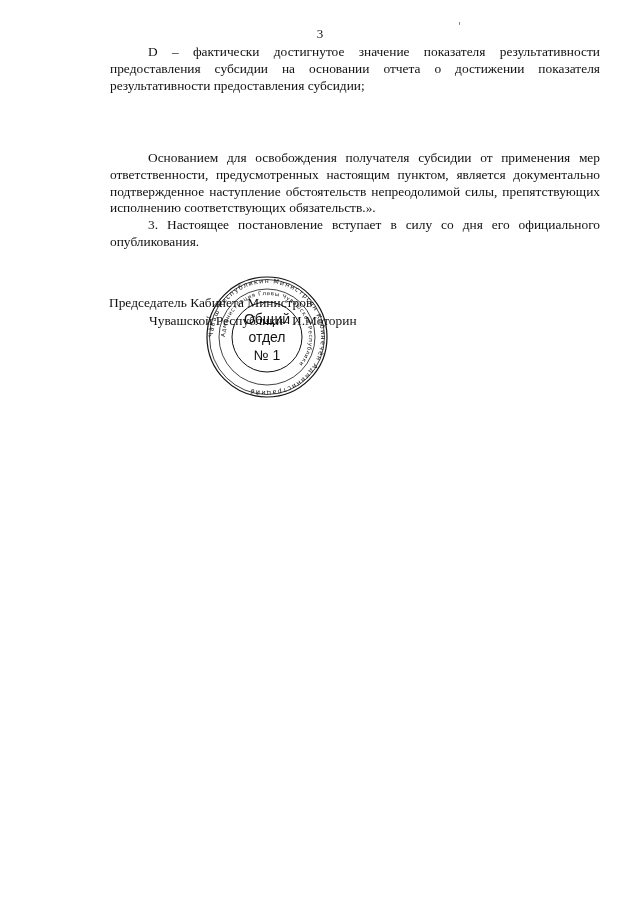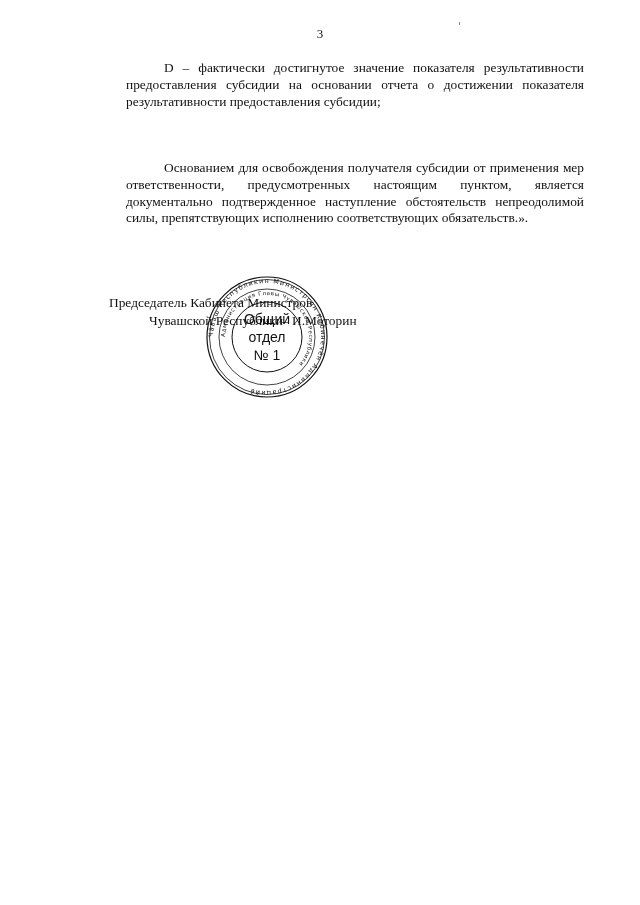--- a/index.html
+++ b/index.html
@@ -1,42 +1,43 @@
 <!DOCTYPE html>
 <html><head>
 <meta charset="utf-8">
 <style>
   html, body { margin:0; padding:0; background:#ffffff; }
   body { width:640px; height:905px; position:relative; overflow:hidden;
          font-family:"Liberation Serif", "DejaVu Serif", serif; color:#111; }
   .page-num { position:absolute; top:26px; left:0; width:640px; text-align:center; font-size:13px; }
   .speck { position:absolute; top:22px; left:459px; width:1px; height:3px; background:#888; }
   .block { position:absolute; left:110px; width:490px; font-size:13.4px; line-height:16.8px; text-align:justify; }
-  .block p { margin:16px; text-indent:38px; }
+  .block p { margin:0; text-indent:38px; }
   .b1 { top:44px; }
-  .b2 { top:144px;font-family:Liberation Serif, serif; }
+  .b2 { top:150px;font-family:Liberation Serif, serif; }
   .sig { position:absolute; font-size:13.4px; white-space:nowrap; }
   .sig1 { left:109px; top:295px; }
   .sig2 { left:149px; top:313px; }
   .sig-name { position:absolute; left:282px; top:313px; font-size:13.4px; white-space:nowrap;text-align:center; }
   .stamp { position:absolute; left:203px; top:276px; width:128px; height:122px; }
 </style>
 </head>
 <body>
 
 <div>
   <div class="speck"></div>
   <div class="page-num">3</div>
 
   <div class="block b1">
     <p>D – фактически достигнутое значение показателя результативности предоставления субсидии на основании отчета о достижении показателя результативности предоставления субсидии;</p>
   </div>
 
   <div class="block b2">
     <p>Основанием для освобождения получателя субсидии от применения мер ответственности, предусмотренных настоящим пунктом, является документально подтвержденное наступление обстоятельств непреодолимой силы, препятствующих исполнению соответствующих обязательств.».</p>
+    <p>3. Настоящее постановление вступает в силу со дня его официального опубликования.</p>
   </div>
 
   <div class="sig sig1">Председатель Кабинета Министров</div>
   <div class="sig sig2">
     <span>Чувашской Республики</span>
   </div>
   <div class="sig-name">
     <span>–</span>
     <span>И.Моторин</span>
   </div>

